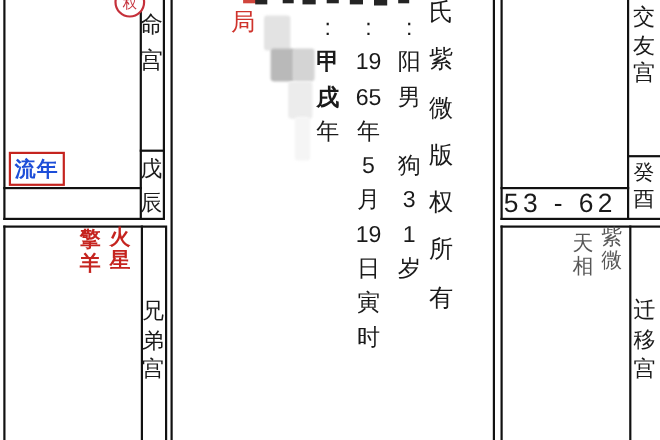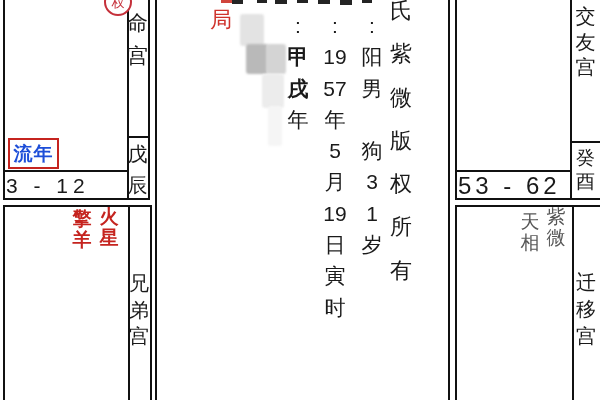--- a/index.html
+++ b/index.html
@@ -117,21 +117,20 @@
         <span>命</span>
         <span>宫</span>
       </div>
     <div class="vstack branch-wuchen">
         <span>戊</span>
         <span>辰</span>
       </div>
     <div class="liunian-box">
       <span>流年</span>
     </div>
-    <div class="age-left">3 - 12</div>
   </div>
 
   <div class="layer">
     <div class="vstack star-qingyang">
         <span>擎</span>
         <span>羊</span>
       </div>
     <div class="vstack star-huoxing">
         <span>火</span>
         <span>星</span>
@@ -189,21 +188,21 @@
     <div class="blur b5"></div>
     <div class="ccol col-year">
         <span>:</span>
         <span>甲</span>
         <span>戌</span>
         <span>年</span>
       </div>
     <div class="ccol col-date">
         <span>:</span>
         <span>19</span>
-        <span>57</span>
+        <span>65</span>
         <span>年</span>
         <span>5</span>
         <span>月</span>
         <span>19</span>
         <span>日</span>
         <span>寅</span>
         <span>时</span>
       </div>
     <div class="ccol col-gender">
         <span>:</span>

